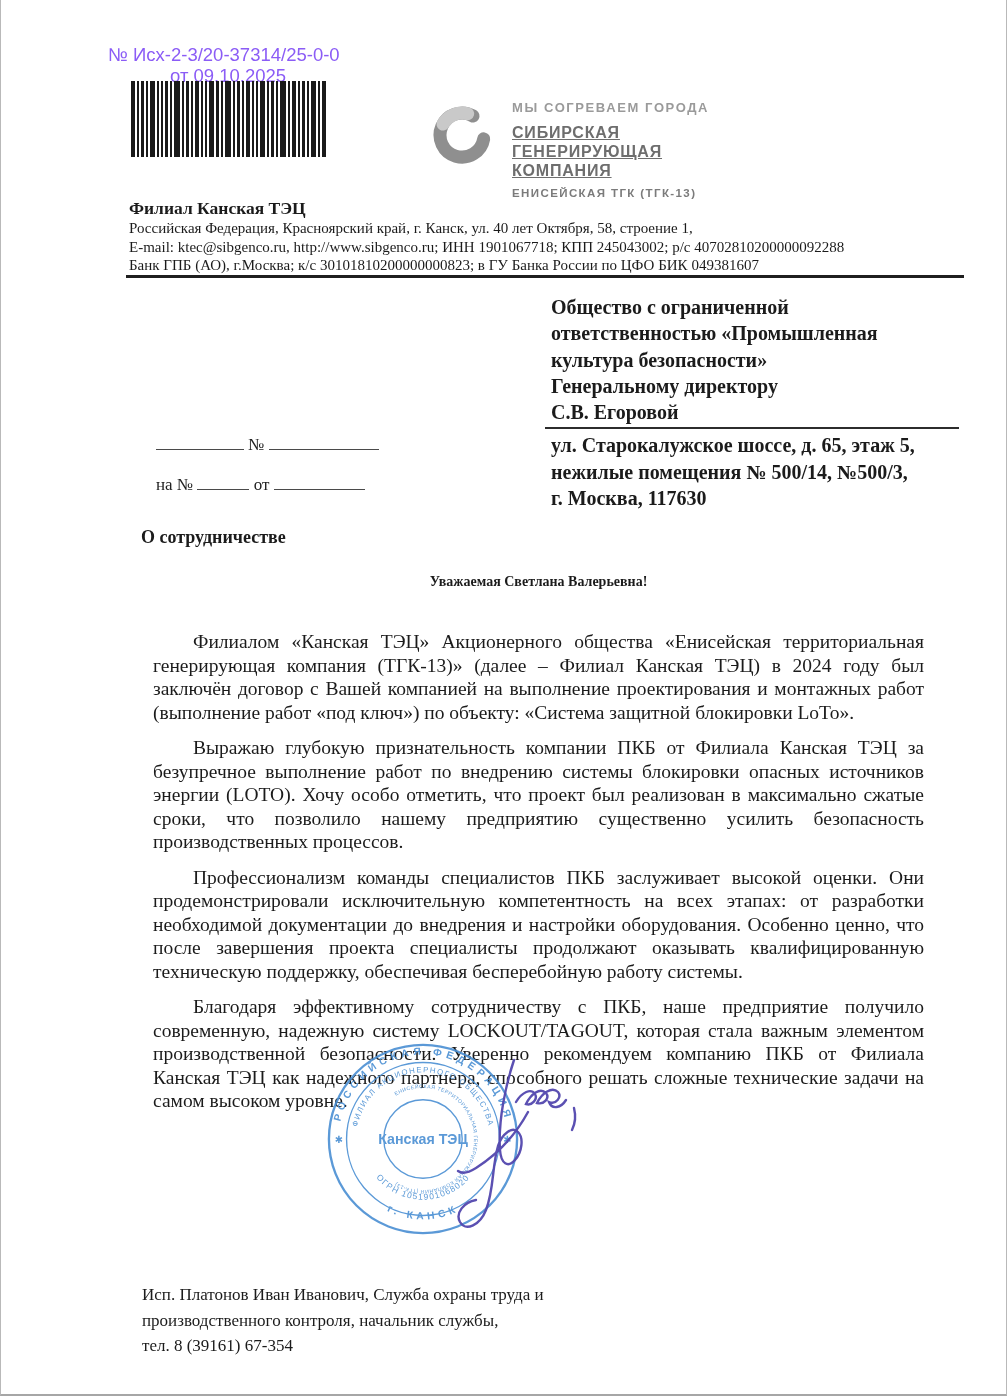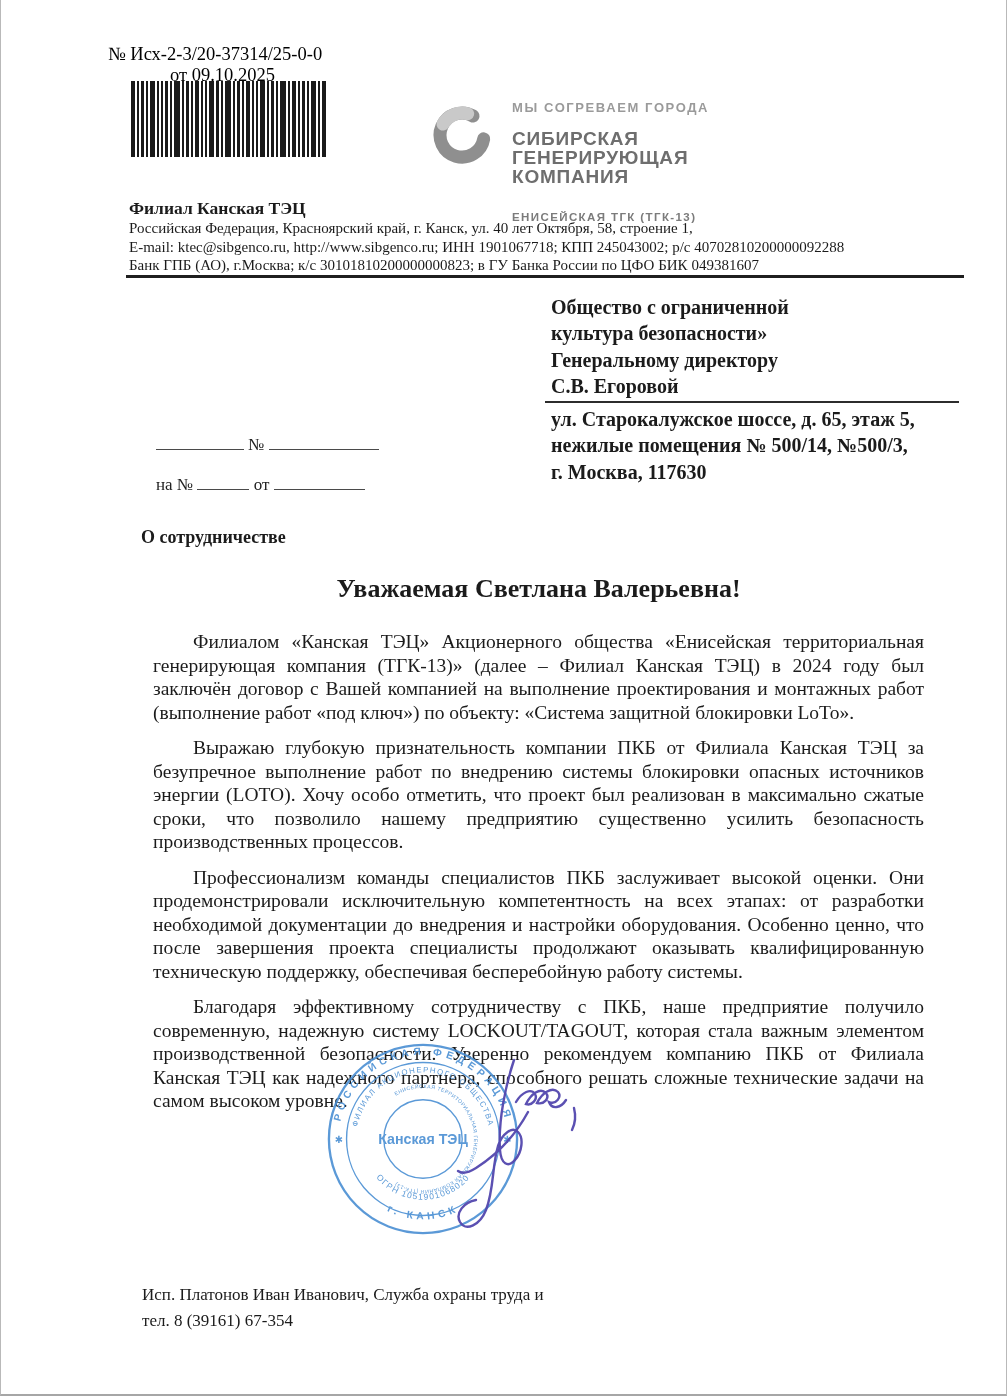--- a/index.html
+++ b/index.html
@@ -3,47 +3,47 @@
 <meta charset="utf-8">
 <style>
   html,body{margin:0;padding:0;background:#ffffff;}
   .page{
     position:relative;width:1007px;height:1396px;background:#fff;overflow:hidden;
     font-family:"Liberation Serif", serif;color:#1b1b1b;
     border-left:1px solid #b9b9b9;border-right:1px solid #b9b9b9;border-bottom:2px solid #a6a6a6;
     box-sizing:border-box;
   }
   
-  .ref-block{position:absolute;left:107px;top:44px;font-family:Liberation Serif, serif;
-    font-size:18.5px;color:#000000;line-height:21px;white-space:nowrap;}
+  .ref-block{position:absolute;left:107px;top:44px;font-family:Liberation Sans, sans-serif;
+    font-size:18.5px;color:#8b5cf6;line-height:21px;white-space:nowrap;}
   .ref-date{margin-left:62px;}
   .barcode{position:absolute;left:130px;top:81px;}
   
   .logo-swirl{position:absolute;left:429px;top:103px;}
   .logo-text{position:absolute;left:511px;top:100px;font-family:"Liberation Sans",sans-serif;}
   .logo-tagline{font-size:13px;letter-spacing:1.6px;color:#9a9a9a;font-weight:bold;}
-  .logo-name{font-size:19px;font-weight:bold;color:#6e6e6e;line-height:19px;margin-top:14px;letter-spacing:0.8px;}
-  .logo-sub{font-size:11.5px;font-weight:bold;color:#7b7b7b;letter-spacing:1.4px;margin-top:25px;}
+  .logo-name{font-size:16px;font-weight:bold;color:#6e6e6e;line-height:19px;margin-top:8px;letter-spacing:0.8px;text-decoration:underline;}
+  .logo-sub{font-size:11.5px;font-weight:bold;color:#7b7b7b;letter-spacing:1.4px;margin-top:7px;}
   
   .letterhead{position:absolute;left:128px;top:198px;width:834px;text-align:left;}
   .lh-branch{font-size:17.5px;font-weight:bold;line-height:21px;}
   .lh-line{font-size:15px;line-height:18.6px;}
   .lh-rule{position:absolute;left:125px;top:275px;width:838px;height:3px;background:#1f1f1f;}
   
   .recipient{position:absolute;left:550px;top:294px;width:412px;font-weight:bold;
     font-size:20px;line-height:26.3px;}
   .recipient-divider{border-bottom:2px solid #2c2c2c;margin:2px 0 3px -6px;width:414px;}
   
   .ref-fields{position:absolute;left:155px;top:434px;font-size:17px;color:#222;}
   .blank{display:inline-block;border-bottom:1.4px solid #4a4a4a;height:15px;vertical-align:baseline;}
   .ref-row2{margin-top:19px;}
   
   .subject{position:absolute;left:140px;top:527px;font-size:18px;font-weight:bold;}
   .salutation{position:absolute;left:140px;top:574px;width:795px;text-align:center;
-    font-size:26px;font-weight:bold;}
+    font-size:14px;font-weight:bold;}
   .body-text{position:absolute;left:140px;top:618px;width:795px;font-size:19.5px;
     line-height:23.5px;text-align:justify;}
   .body-text p{margin:12px;text-indent:40px;}
   
   .sign-row{position:absolute;left:140px;top:1101px;width:795px;display:flex;
     justify-content:space-between;font-size:19.5px;font-weight:bold;}
   
   .stamp{position:absolute;left:324px;top:1041px;opacity:0.9;}
   .stamp text, .stamp textPath{font-family:"Liberation Sans",sans-serif;fill:#4a8fd3;}
   .ink{position:absolute;left:427px;top:1050px;opacity:0.95;}
@@ -121,20 +121,21 @@
   <div class="letterhead">
     <div class="lh-branch">Филиал Канская ТЭЦ</div>
     <div class="lh-line">Российская Федерация, Красноярский край, г. Канск, ул. 40 лет Октября, 58, строение 1,</div>
     <div class="lh-line">E-mail: ktec@sibgenco.ru, http://www.sibgenco.ru; ИНН 1901067718; КПП 245043002; р/с 40702810200000092288</div>
     <div class="lh-line">Банк ГПБ (АО), г.Москва; к/с 30101810200000000823; в ГУ Банка России по ЦФО БИК 049381607</div>
   </div>
   <div class="lh-rule"></div>
 
   <div class="recipient">
     <div>Общество с ограниченной</div>
+    <div>ответственностью «Промышленная</div>
     <div>культура безопасности»</div>
     <div>Генеральному директору</div>
     <div>С.В. Егоровой</div>
     <div class="recipient-divider"></div>
     <div>ул. Старокалужское шоссе, д. 65, этаж 5,</div>
     <div>нежилые помещения № 500/14, №500/3,</div>
     <div>г. Москва, 117630</div>
   </div>
 
   <div class="ref-fields">
@@ -199,16 +200,17 @@
     <g fill="none" stroke="#5347ae" stroke-width="2.4" stroke-linecap="round">
       <path d="M 86,10 C 78,34 70,70 72,100 C 73,114 80,118 87,110 C 94,102 96,88 90,82 C 84,76 74,84 70,96 C 64,116 66,140 58,160 C 52,175 38,182 32,172 C 27,163 36,152 48,150"></path>
       <path d="M 88,52 C 94,42 103,38 107,44 C 110,49 104,56 98,54 C 103,44 112,37 118,43 C 122,48 116,55 109,53 C 114,43 124,36 130,42 C 134,47 128,55 121,52 C 124,60 133,58 138,50"></path>
       <path d="M 100,62 C 88,84 70,104 48,118 C 40,123 34,124 30,121"></path>
       <path d="M 146,58 C 148,66 147,74 144,80"></path>
     </g>
   </svg>
 
   <div class="executor">
     <div>Исп. Платонов Иван Иванович, Служба охраны труда и</div>
+    <div>производственного контроля, начальник службы,</div>
     <div>тел. 8 (39161) 67-354</div>
   </div>
 
 </div>
 
 </body></html>

